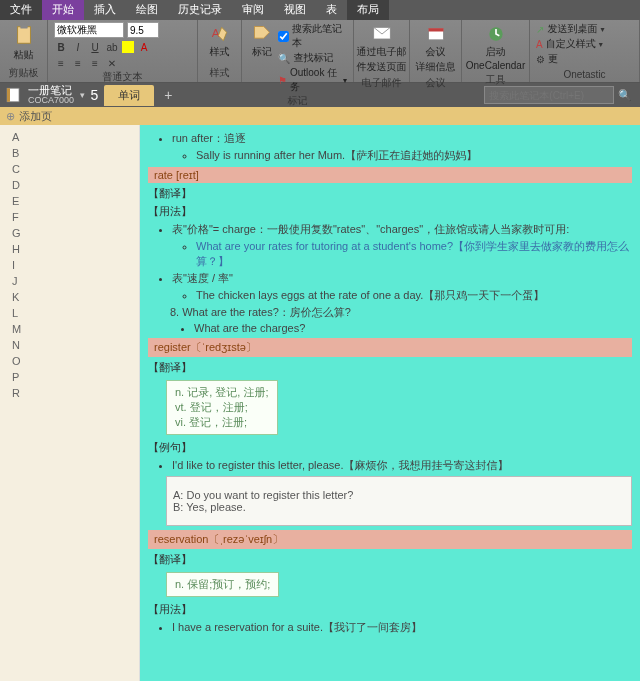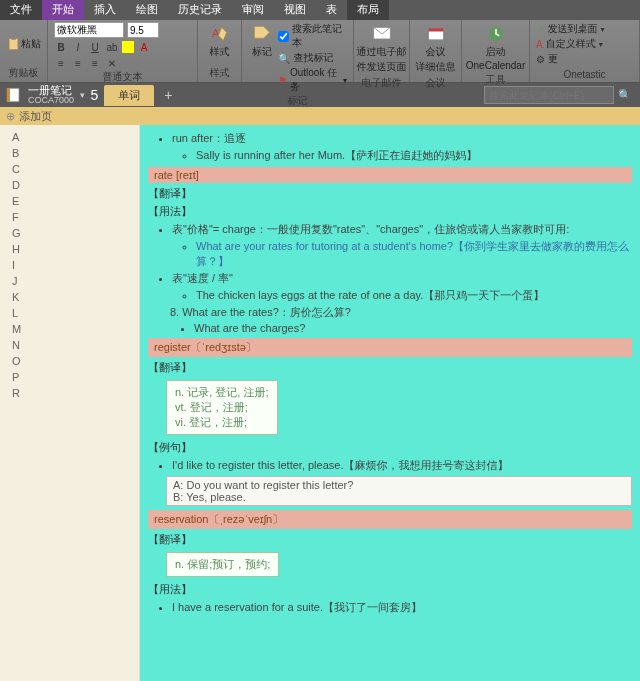--- a/index.html
+++ b/index.html
@@ -39,21 +39,21 @@
 .content { flex: 1; overflow-y: auto; padding: 4px 8px; font-size: 11px; color: #333; background: #5eead4; }
 .content::-webkit-scrollbar { width: 10px; }
 .content::-webkit-scrollbar-thumb { background: #c0c0c0; }
 .content ul { list-style: disc; padding-left: 24px; }
 .content ul ul { list-style: circle; }
 .bullet-line { margin: 2px 0; }
 .section-head { background: #e8b0a0; color: #8b4513; padding: 2px 6px; margin: 4px 0 2px 0; font-size: 11px; }
 .subhead { color: #333; margin: 3px 0; }
 .greenbox { border: 1px solid #9c9; background: #fafff8; padding: 4px 8px; display: inline-block; margin: 2px 0 2px 18px; }
 .greenbox-line { color: #5a8c5a; font-size: 11px; }
-.graybox { border: 1px solid #bbb; background: #f8f8f3; padding: 2px 6px; margin: 3px 0 3px 18px; font-size: 11px; color: #555; }
+.graybox { border: 1px solid #bbb; background: #f8f8f3; padding: 12px 6px; margin: 3px 0 3px 18px; font-size: 11px; color: #555; }
 .li-text { color: #444; }
 .blue { color: #3a6da8; }
 .num-list { padding-left: 22px; }
 .num-item { margin: 2px 0; }
 
 .checkbox-item { display: flex; align-items: center; gap: 3px; font-size: 10px; color: #222; }
 .checkbox-item input { width: 11px; height: 11px; }
 </style>
 </head>
 <body>
@@ -65,21 +65,21 @@
   <div class="tab">绘图</div>
   <div class="tab">历史记录</div>
   <div class="tab">审阅</div>
   <div class="tab">视图</div>
   <div class="tab">表</div>
   <div class="tab dark">布局</div>
 </div>
 
 <div class="ribbon">
   <div class="ribbon-group" style="width:48px">
-    <div class="ribbon-top" style="flex-direction:row;gap:0">
+    <div class="ribbon-top" style="flex-direction:column;gap:0">
       <svg viewBox="0 0 24 24" width="22" height="26">
           <rect x="5" y="3" width="14" height="18" fill="#f0d090" stroke="#aa8833"></rect>
           <rect x="8" y="1" width="8" height="4" fill="#888" rx="1"></rect>
         </svg>
       <span class="ribbon-text">粘贴</span>
     </div>
     <div class="ribbon-label">剪贴板</div>
   </div>
 
   <div class="ribbon-group" style="width:150px">

